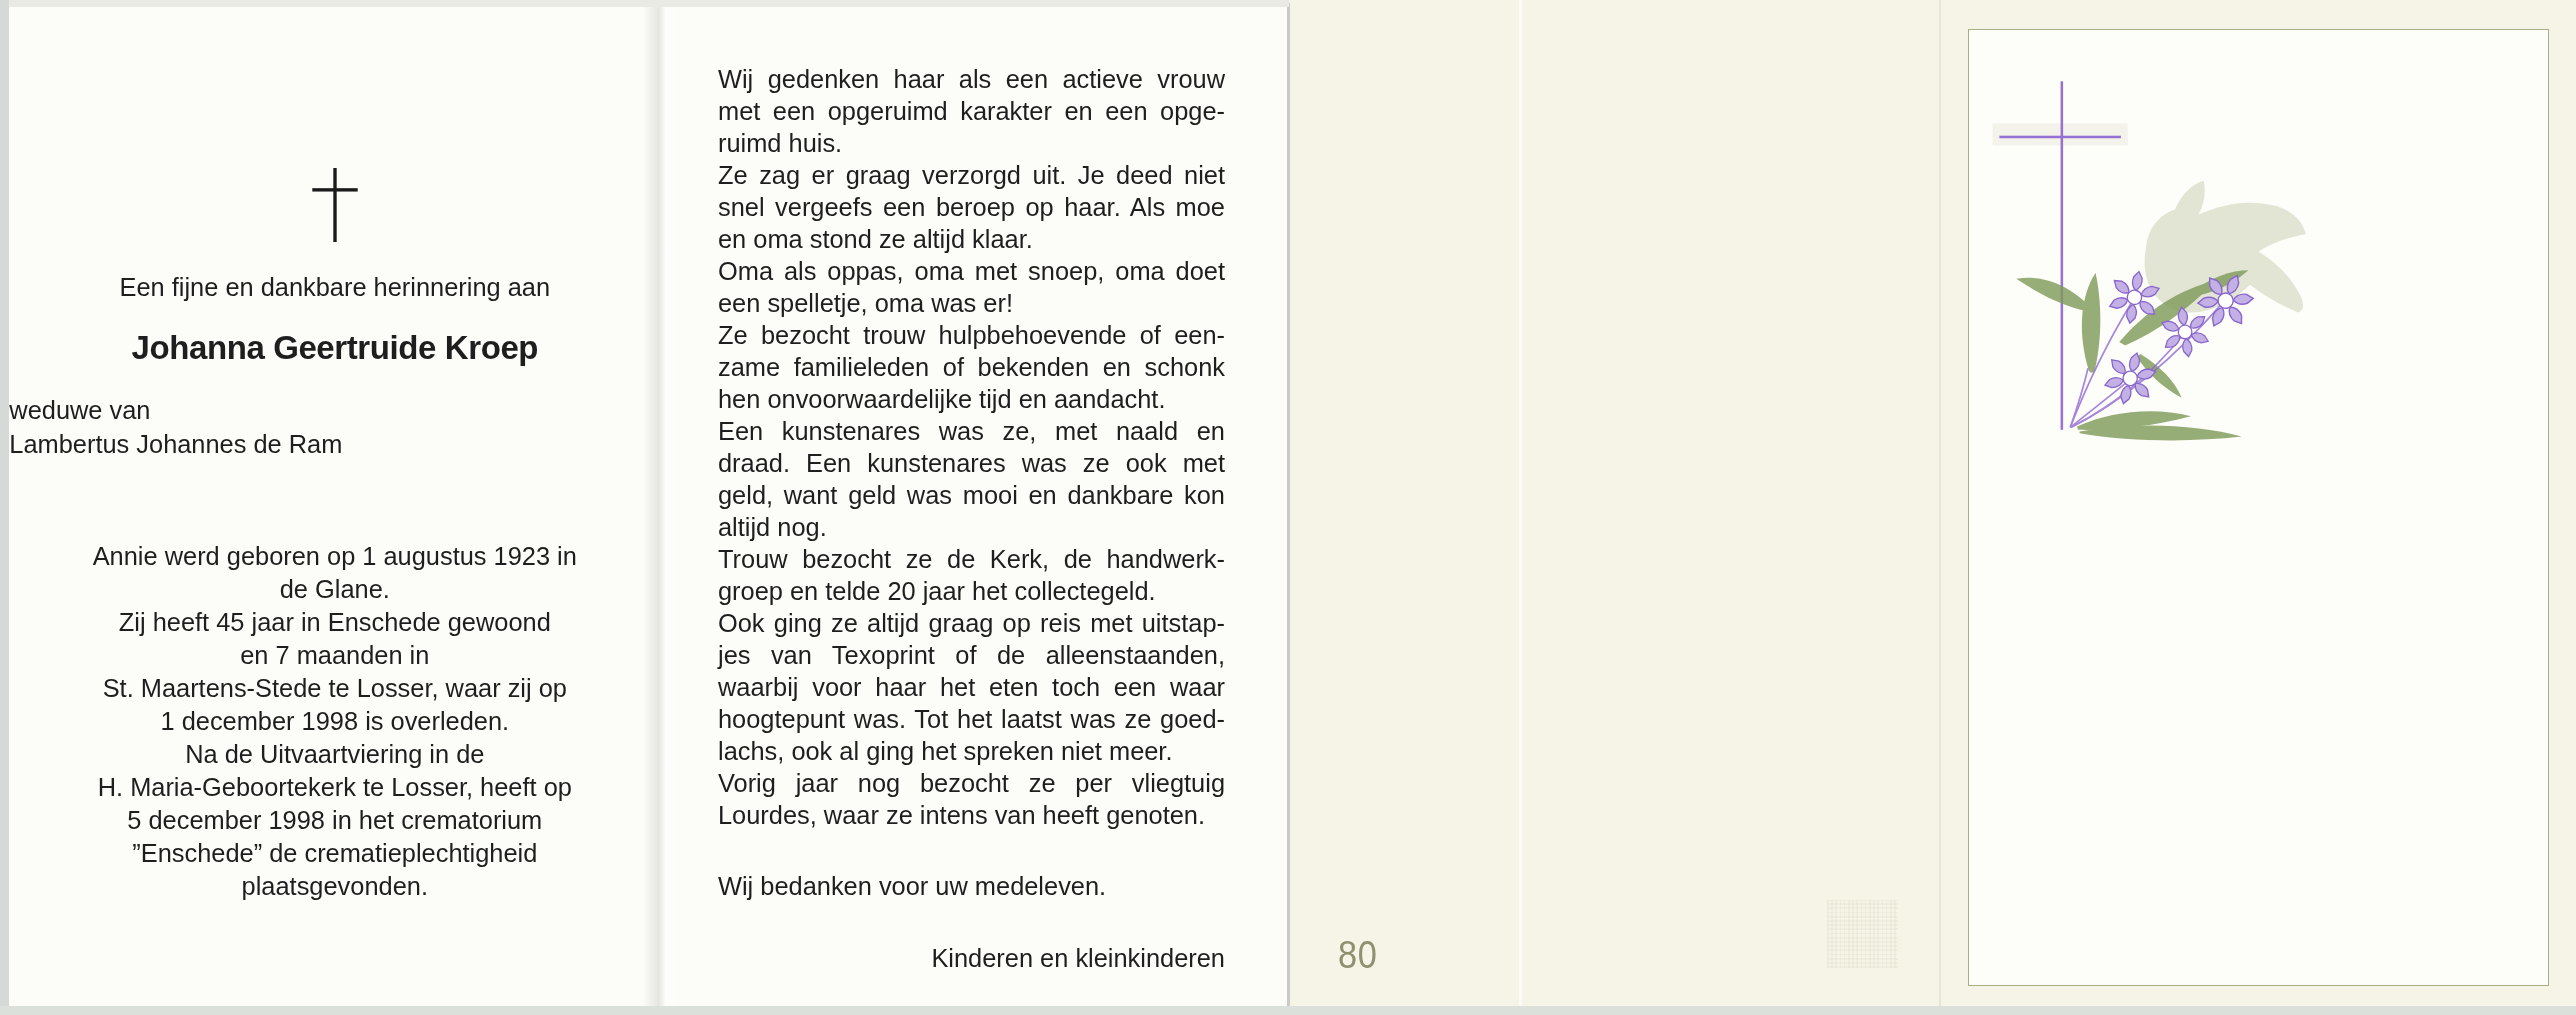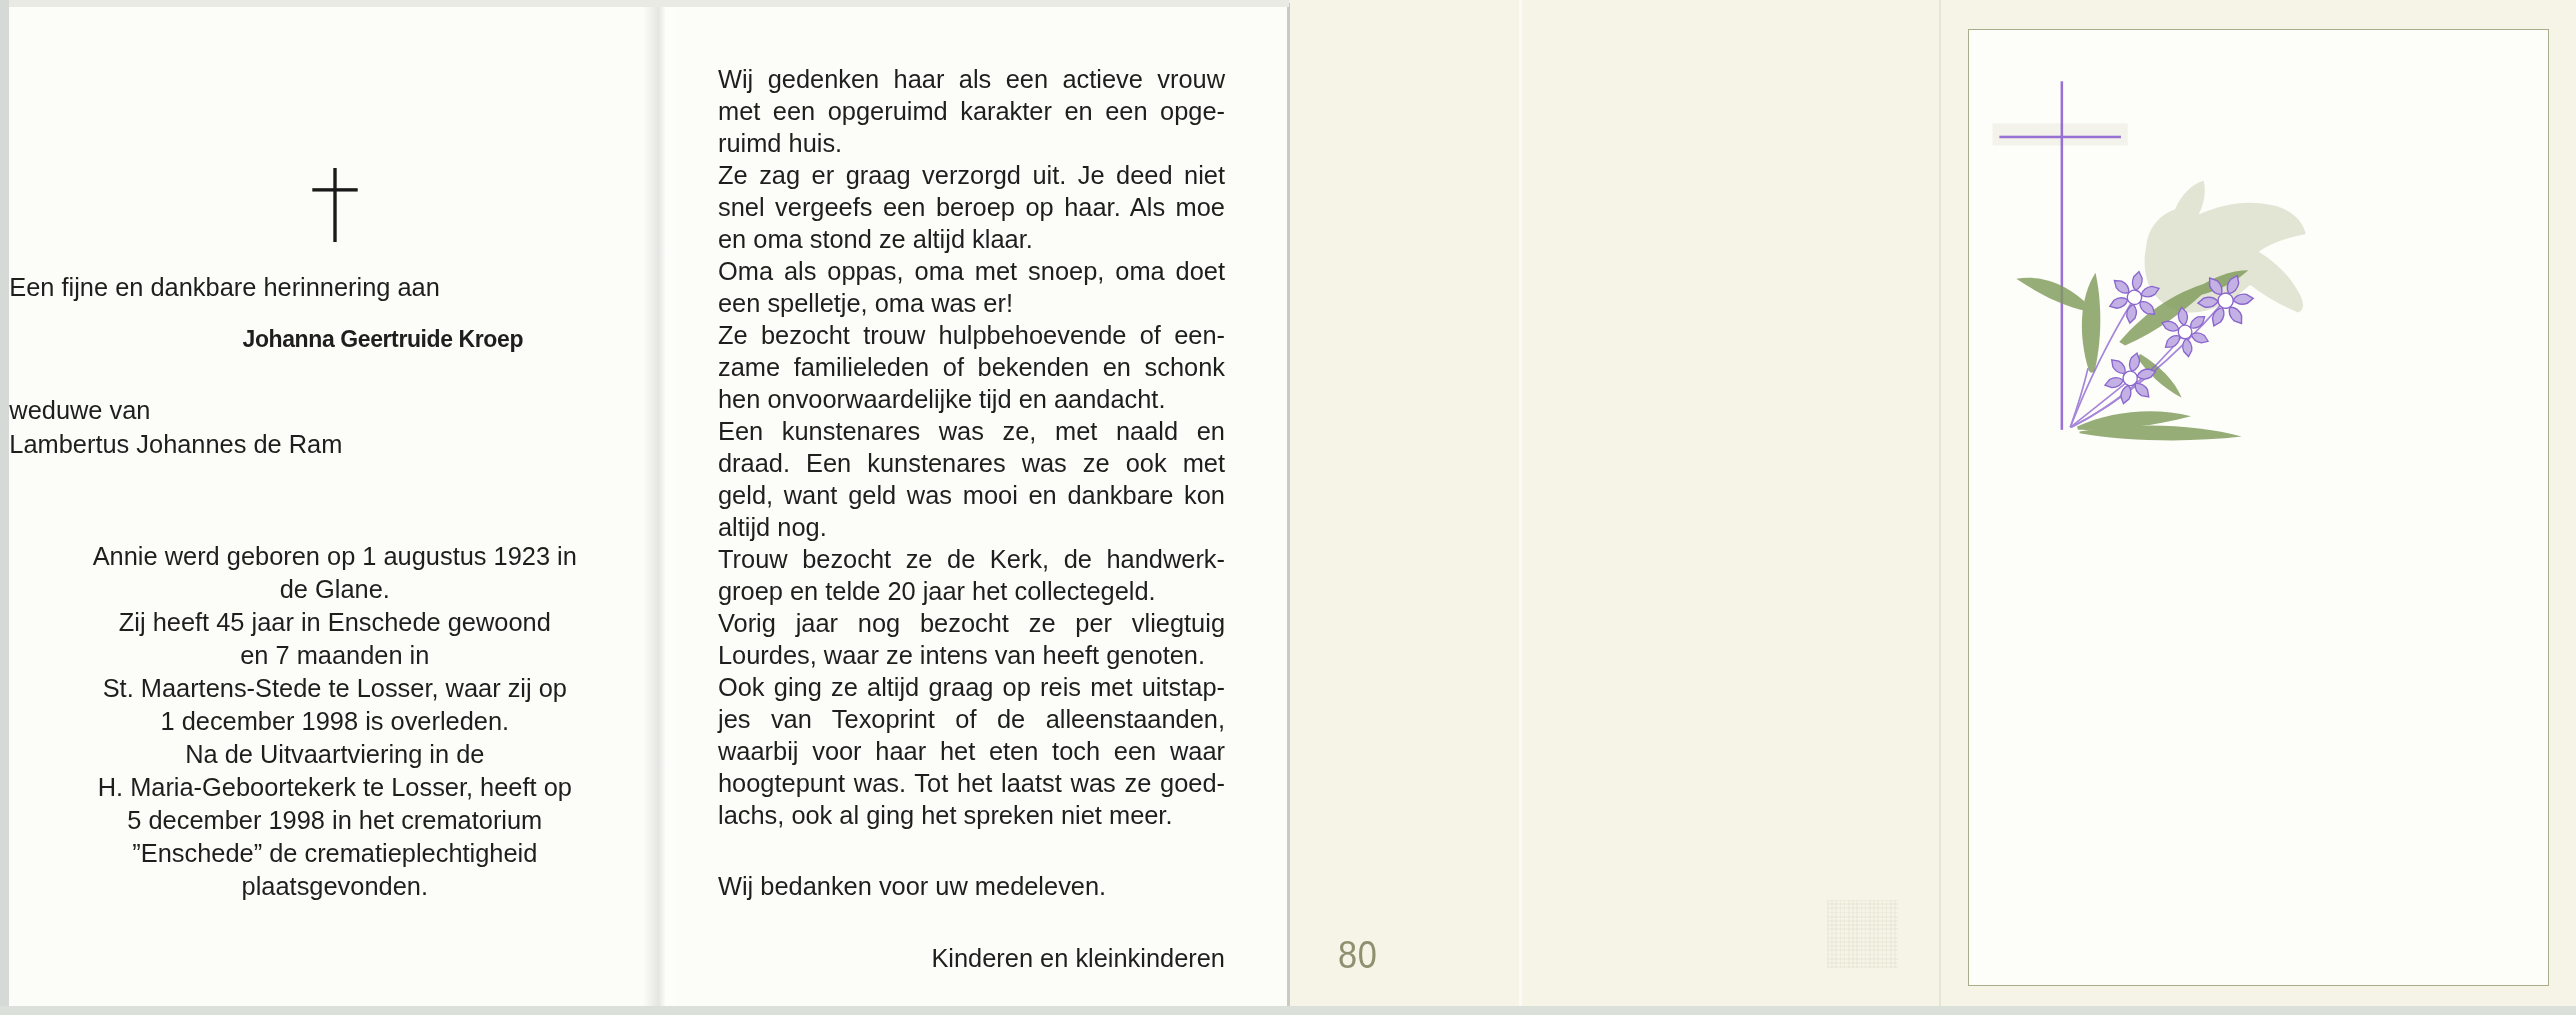--- a/index.html
+++ b/index.html
@@ -14,23 +14,23 @@
   .card{position:absolute;top:6.8px;height:1002px;background:var(--card-white,#fcfcf8);}
   .card-left{left:9.3px;width:651px;}
   .card-mid{left:660px;width:629px;}
   .seam{position:absolute;left:643px;top:6.8px;width:37px;height:1002px;z-index:2;
         background:linear-gradient(90deg,rgba(0,0,0,0) 0%,rgba(90,90,85,.14) 42%,rgba(255,255,255,.55) 62%,rgba(0,0,0,0) 100%);}
   .edge-mid{position:absolute;left:1287px;top:3.4px;width:2.5px;height:1009px;background:#c9cac4;z-index:2;}
   .crease-1{position:absolute;left:1519px;top:0;width:2.5px;height:1006px;background:rgba(255,255,255,.55);}
   .crease-2{position:absolute;left:1939px;top:0;width:1.7px;height:1006px;background:rgba(160,165,130,.18);}
 
   .cross{position:absolute;left:50%;transform:translateX(-50%);top:161px;fill:#1a1a1a;}
-  .intro{position:absolute;top:264px;width:100%;font-size:25.4px;line-height:32px;}
-  .name{position:absolute;top:312px;width:100%;text-align:center;font-size:23px;font-weight:bold;
-        line-height:41px;letter-spacing:-0.4px;padding-left:48px;}
+  .intro{position:absolute;top:264px;width:100%;text-align:center;font-size:25.4px;line-height:32px;}
+  .name{position:absolute;top:320px;width:100%;text-align:center;font-size:33px;font-weight:bold;
+        line-height:41px;letter-spacing:-0.4px;}
   .relation{position:absolute;top:386px;width:100%;text-align:left;font-size:25.4px;line-height:34px;}
   .bio{position:absolute;top:533px;width:100%;text-align:center;font-size:25.4px;line-height:33px;}
 
   .memtext{position:absolute;left:58px;right:64px;top:56px;font-size:25.4px;line-height:32px;}
   .tline{white-space:nowrap;}
   .memtext .tline{white-space:normal;}
   .para .tline.just{text-align:justify;text-align-last:justify;}
   .closing{margin-top:39px;}
   .signature{margin-top:40px;text-align:right;}
 
@@ -106,29 +106,29 @@
             <div class="tline just">Een kunstenares was ze, met naald en</div>
             <div class="tline just">draad. Een kunstenares was ze ook met</div>
             <div class="tline just">geld, want geld was mooi en dankbare kon</div>
             <div class="tline">altijd nog.</div>
           </div>
           <div class="para">
             <div class="tline just">Trouw bezocht ze de Kerk, de handwerk-</div>
             <div class="tline">groep en telde 20 jaar het collectegeld.</div>
           </div>
           <div class="para">
-            <div class="tline just">Vorig jaar nog bezocht ze per vliegtuig</div>
-            <div class="tline">Lourdes, waar ze intens van heeft genoten.</div>
-          </div>
-          <div class="para">
             <div class="tline just">Ook ging ze altijd graag op reis met uitstap-</div>
             <div class="tline just">jes van Texoprint of de alleenstaanden,</div>
             <div class="tline just">waarbij voor haar het eten toch een waar</div>
             <div class="tline just">hoogtepunt was. Tot het laatst was ze goed-</div>
             <div class="tline">lachs, ook al ging het spreken niet meer.</div>
+          </div>
+          <div class="para">
+            <div class="tline just">Vorig jaar nog bezocht ze per vliegtuig</div>
+            <div class="tline">Lourdes, waar ze intens van heeft genoten.</div>
           </div>
         </div>
       <div class="closing">Wij bedanken voor uw medeleven.</div>
       <div class="signature">Kinderen en kleinkinderen</div>
     </div>
   </div>
 
   <div class="edge-mid"></div>
   <div class="crease-1"></div>
   <div class="crease-2"></div>

